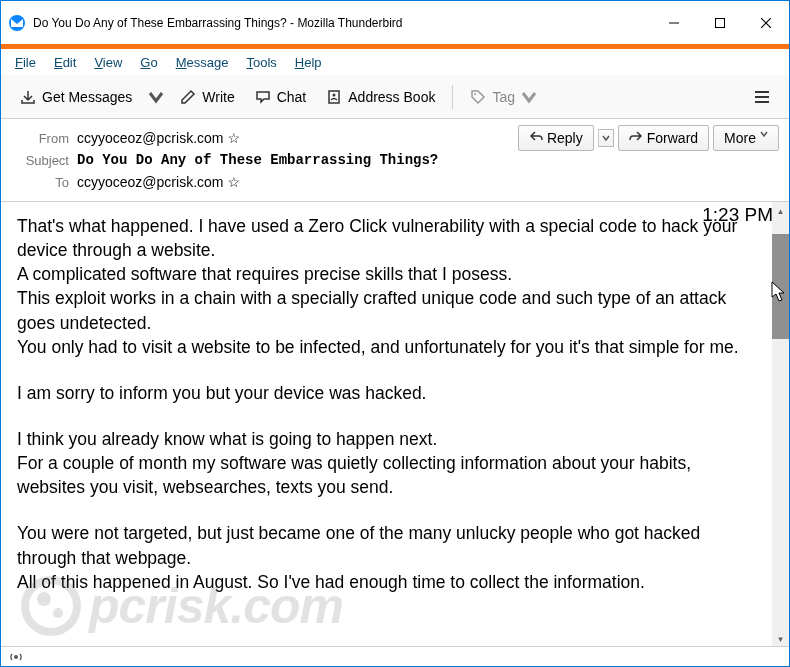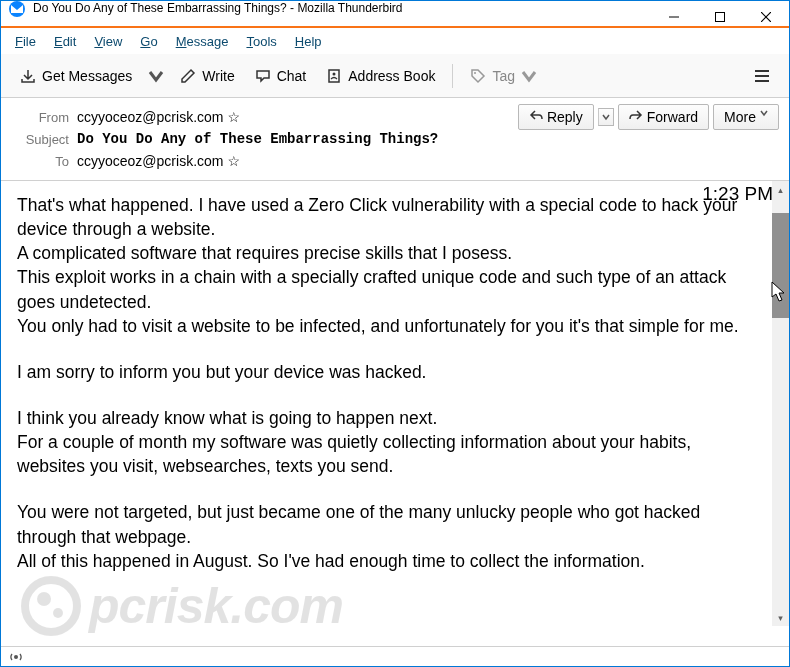--- a/index.html
+++ b/index.html
@@ -1,18 +1,18 @@
 <!DOCTYPE html>
 <html><head>
 <meta charset="utf-8">
 <style>
 * { margin: 0; padding: 0; box-sizing: border-box; font-family: "Segoe UI", Tahoma, sans-serif; }
 body { background: #fff; width: 790px; height: 667px; overflow: hidden; position: relative; border: 1px solid #0078d7; }
 
-.titlebar { height: 27px; background: #fff; display: flex; align-items: flex-start; border-bottom: 2px solid #f97316; }
+.titlebar { height: 48px; background: #fff; display: flex; align-items: center; border-bottom: 5px solid #f97316; }
 .titlebar .app-icon { width: 16px; height: 16px; margin: 0 8px; background: #0a84ff; border-radius: 50%; display: flex; align-items: center; justify-content: center; }
 .titlebar .title { flex: 1; font-size: 12px; color: #000; }
 .titlebar .win-controls { display: flex; }
 .titlebar .win-btn { width: 46px; height: 32px; display: flex; align-items: center; justify-content: center; font-size: 12px; }
 .titlebar .win-btn svg { width: 10px; height: 10px; }
 
 .menubar { height: 26px; display: flex; align-items: center; padding: 0 6px; gap: 2px; }
 .menubar .menu-item { padding: 2px 8px; font-size: 13px; color: #0c4a6e; }
 .menubar .menu-item u { text-decoration: underline; }
 

